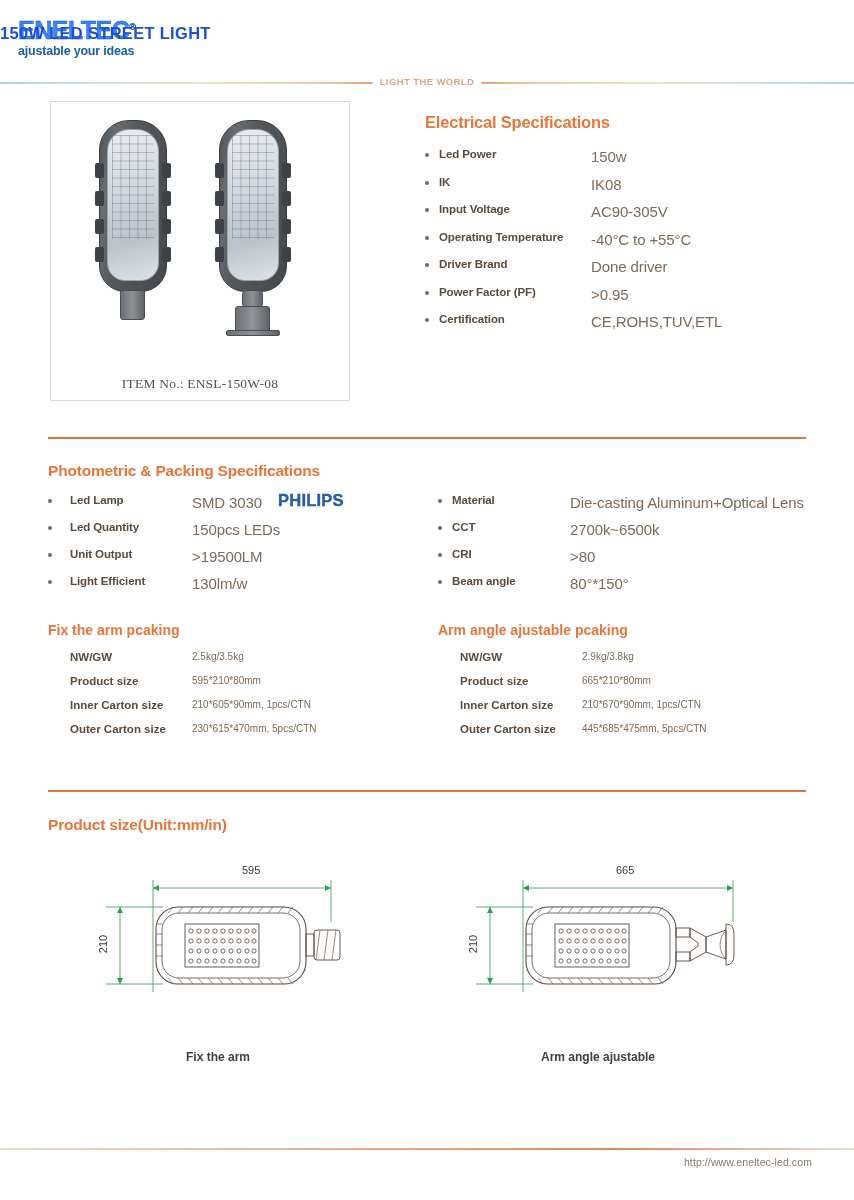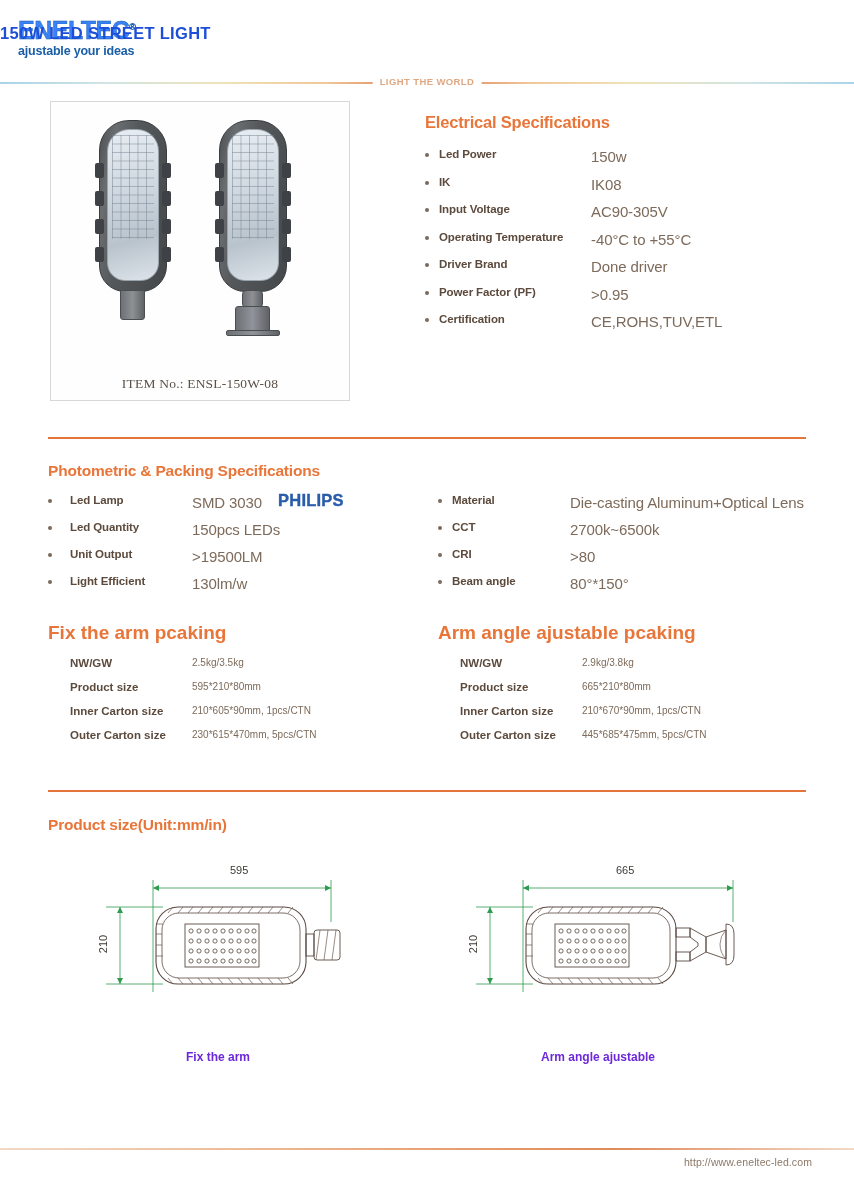--- a/index.html
+++ b/index.html
@@ -135,35 +135,35 @@
     font-weight: 800; font-size: 16.5px; color:#2a5caa;
     letter-spacing: 0.2px; margin-left: 16px; line-height: 1;
     position:relative; top:-2px;
     -webkit-text-stroke: 0.4px #2a5caa;
   }
 
   
   .pack-wrap { position:absolute; left:48px; top: 622px; width: 790px; display:flex; }
   .pack-col { width: 390px; }
   .pack-col.right { width: 400px; }
-  .pack-title { font-size: 19px; font-weight: 800; color:#e8763a; margin-bottom: 13px; }
+  .pack-title { font-size: 14px; font-weight: 800; color:#e8763a; margin-bottom: 13px; }
   .pack-row { display:flex; margin-bottom: 12px; padding-left: 22px; }
   .pack-label { font-size: 11.5px; font-weight:700; color:#5c4a3d; width: 122px; flex:0 0 122px; }
   .pack-value { font-size: 10px; color:#7d6a5a; }
 
   
   .size-sec { position:absolute; left: 48px; top: 816px; width: 790px; }
   .size-sec .section-title { font-size: 15.5px; }
   .drawings { position:absolute; left: 48px; top: 862px; width: 790px; height: 200px; }
   .draw { position:absolute; top:0; width: 395px; height: 200px; }
   .draw.left { left: 40px; }
   .draw.right { left: 410px; }
   .draw-caption {
     position:absolute; bottom: -2px; left:0; width: 100%; text-align:center;
-    font-size: 12px; font-weight: 700; color:#6d28d9;
+    font-size: 12px; font-weight: 700; color:#404040;
   }
   .dimtext {
     position:absolute; font-size: 11px; color:#3f3a35;
     font-family:"Liberation Sans", sans-serif;
   }
   .dimtext.vert { transform: rotate(-90deg); transform-origin: center; }
 
   
   .footer-rule {
     position:absolute; left: 0px; top: 1148px; width: 854px; height: 1.5px;
@@ -477,21 +477,21 @@
         </g>
 
         <rect x="218" y="72" width="8" height="22" fill="none" stroke="#5a4a42" stroke-width="0.9"></rect>
         <rect x="226" y="68" width="26" height="30" rx="3" fill="none" stroke="#5a4a42" stroke-width="0.9"></rect>
         <g stroke="#6b5a50" stroke-width="0.7">
           <line x1="232" y1="68" x2="228" y2="98"></line>
             <line x1="240" y1="68" x2="236" y2="98"></line>
           <line x1="248" y1="68" x2="244" y2="98"></line>
         </g>
       </svg>
-      <div class="dimtext" style="left:142px; top:2px;text-align:center;">595</div>
+      <div class="dimtext" style="left:154px; top:2px;text-align:center;">595</div>
       <div class="dimtext vert" style="left:6px; top:76px;">210</div>
       <div class="draw-caption" style="left:-40px; width:340px;">Fix the arm</div>
     </div>
 
     <div class="draw right">
       <svg width="370" height="175" viewBox="0 0 370 175">
 
         <line x1="65" y1="18" x2="65" y2="130" stroke="#2e9c4f" stroke-width="0.8"></line>
         <line x1="275" y1="18" x2="275" y2="60" stroke="#2e9c4f" stroke-width="0.8"></line>
         <line x1="65" y1="26" x2="275" y2="26" stroke="#2e9c4f" stroke-width="0.8"></line>

